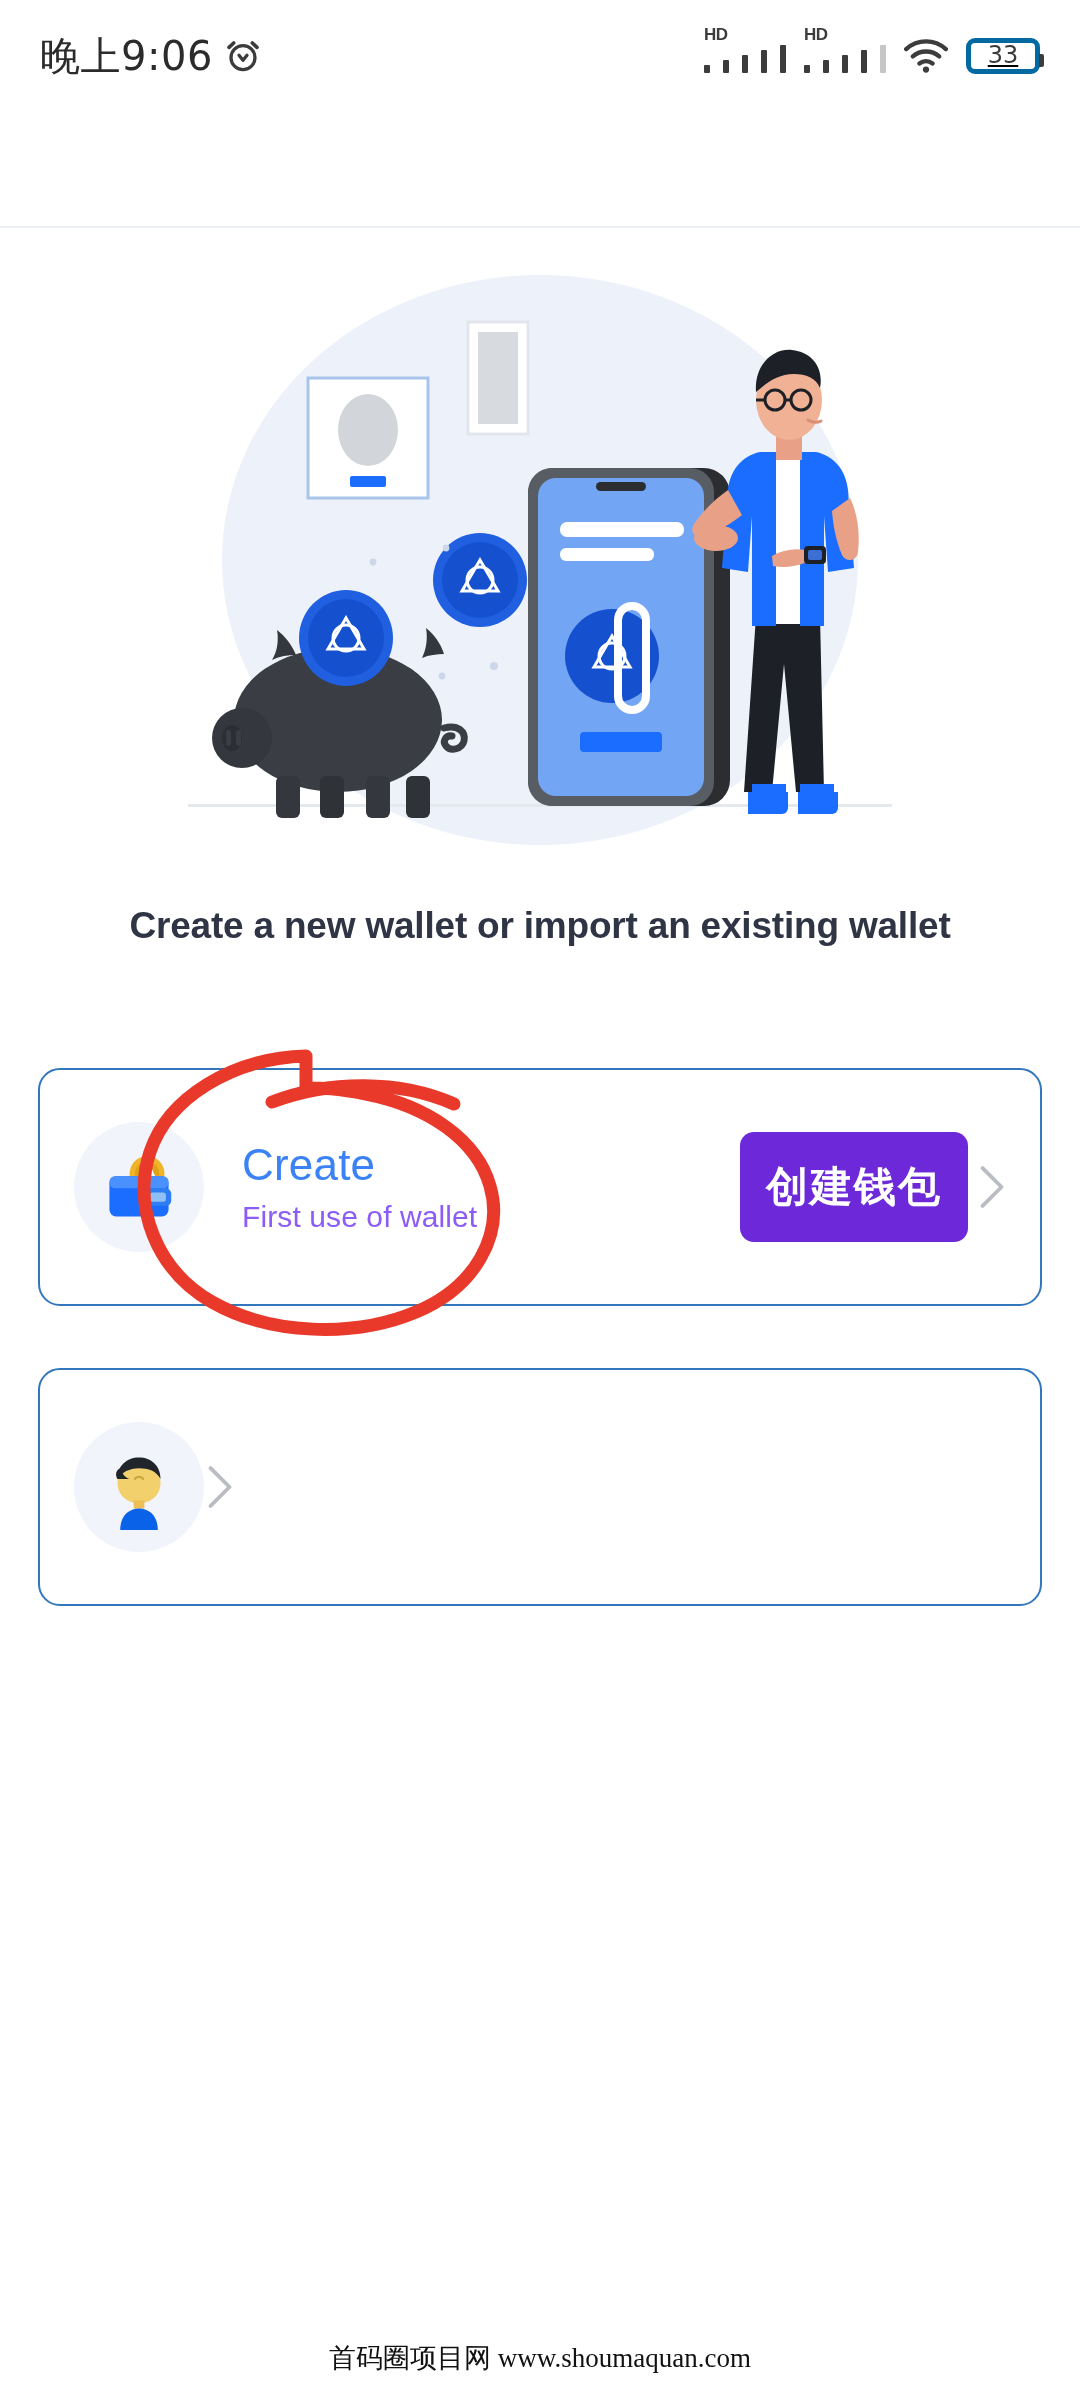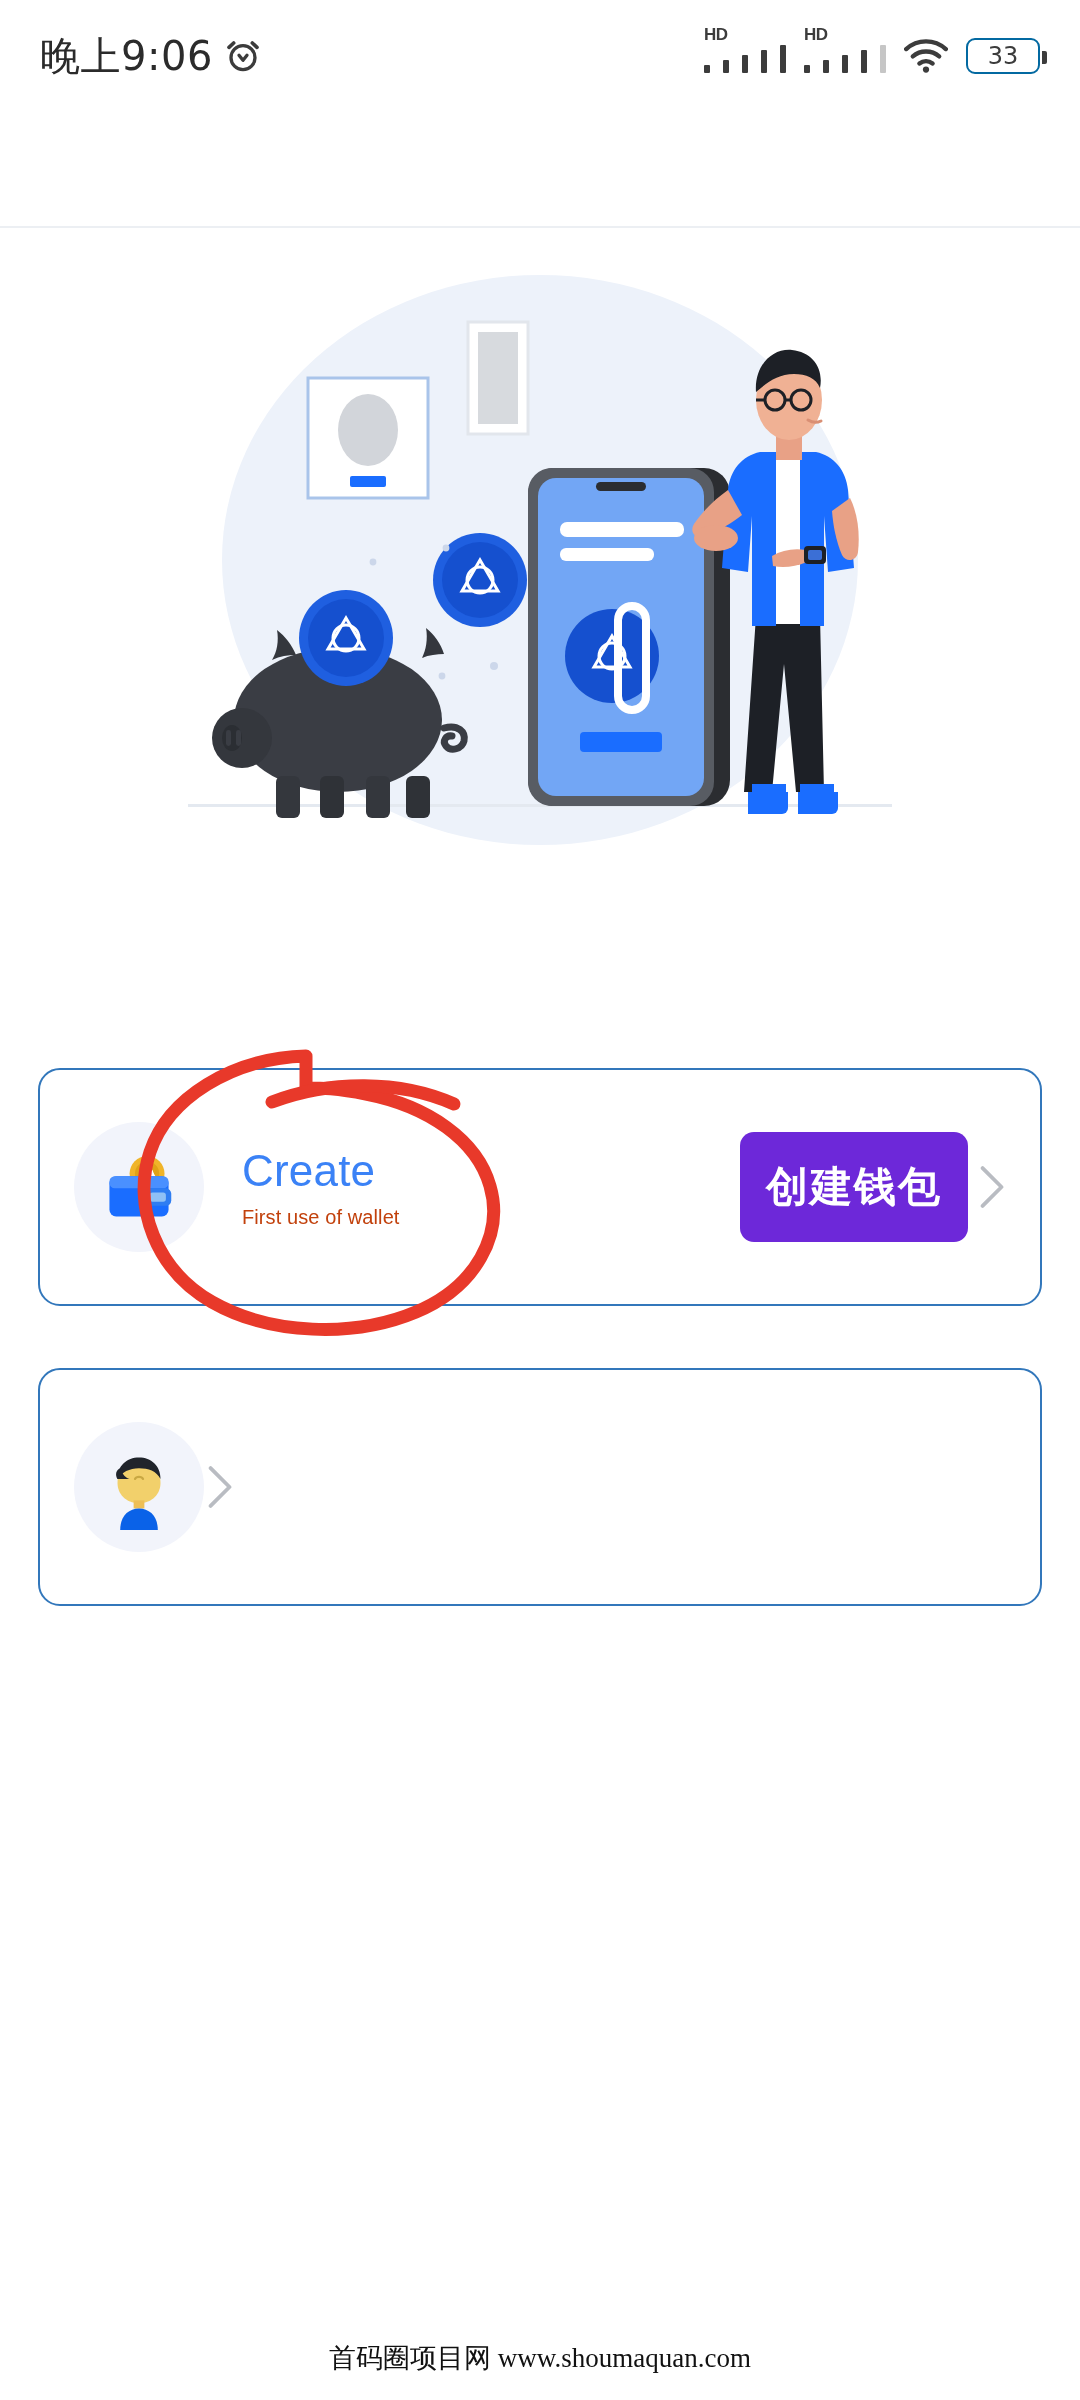--- a/index.html
+++ b/index.html
@@ -29,22 +29,22 @@
   }
   .sig i { display:block; width:6px; background:#3c3c3c; border-radius:1px; }
   .sig i:nth-child(2){ height:8px; }
   .sig i:nth-child(3){ height:13px; }
   .sig i:nth-child(4){ height:18px; }
   .sig i:nth-child(5){ height:23px; }
   .sig i:nth-child(6){ height:28px; }
   .sig.dim i:nth-child(6){ background:#c6c6c6; }
   .batt {
     position:relative; width:74px; height:36px;
-    border:2px solid #0369a1; border-radius:9px;
-    display:flex; align-items:center; justify-content:center;
+    border:5px solid #0369a1; border-radius:9px;
+    display:flex; align-items:flex-end; justify-content:center;text-decoration:underline;
   }
   .batt::after{
     content:""; position:absolute; right:-9px; top:11px;
     width:5px; height:13px; background:#3c3c3c; border-radius:0 2px 2px 0;
   }
   .batt span{ font-size:24px; color:#3c3c3c; font-family:"DejaVu Sans", sans-serif; }
 
   
   .header {
     position:absolute; top:112px; left:0; width:1080px; height:114px;
@@ -79,21 +79,21 @@
   #card-create  { top:1068px; }
   #card-restore { top:1368px; }
 
   .card-ic {
     width:130px; height:130px; border-radius:50%;
     background:#f2f4fb;
     display:flex; align-items:center; justify-content:center; flex:0 0 auto;
   }
   .card-text { margin-left:38px; flex:1 1 auto; }
   .card-title { font-size:44px; color:#3b82f6; letter-spacing:0.2px; }
-  .card-sub { font-size:20px; color:#c2410c; margin-top:10px; letter-spacing:0.1px; }
+  .card-sub { font-size:30px; color:#8b5cf6; margin-top:10px; letter-spacing:0.1px; }
 
   .badge {
     background:#6d28d9; color:#fff;
     font-size:42px; font-weight:bold;
     padding:27px 26px; border-radius:14px;
     letter-spacing:2px; white-space:nowrap;
     font-family:"DejaVu Sans", sans-serif;
     margin-right:8px;
   }
   .chev { flex:0 0 auto; width:30px; display:flex; justify-content:center; }
@@ -246,20 +246,21 @@
         <path d="M596 132c-2-26 16-44 36-42 20 2 32 18 28 38-4-10-14-14-26-14-16 0-26 8-38 18z" fill="#1d2026"></path>
         <circle cx="615" cy="140" r="10" fill="none" stroke="#1d2026" stroke-width="3"></circle>
         <circle cx="641" cy="140" r="10" fill="none" stroke="#1d2026" stroke-width="3"></circle>
         <path d="M625 140h6" stroke="#1d2026" stroke-width="3"></path>
         <path d="M596 140h9" stroke="#1d2026" stroke-width="3"></path>
         <path d="M648 160c5 3 9 3 13 1" stroke="#d98f74" stroke-width="3" fill="none" stroke-linecap="round"></path>
       </g>
     </svg>
   </div>
 
+  <div class="subtitle">Create a new wallet or import an existing wallet</div>
 
   <div class="card" id="card-create">
     <div class="card-ic">
       <svg width="86" height="86" viewBox="0 0 64 64">
         <circle cx="38" cy="22" r="13" fill="#f0b429"></circle>
         <circle cx="38" cy="22" r="9" fill="#e0a217"></circle>
         <path d="M38 15l7 12H31z" fill="none" stroke="#fff" stroke-width="1.6"></path>
         <circle cx="38" cy="22" r="4" fill="none" stroke="#fff" stroke-width="1.6"></circle>
         <rect x="10" y="24" width="44" height="30" rx="5" fill="#1a6dff"></rect>
         <rect x="10" y="24" width="44" height="9" rx="4" fill="#4a90ff"></rect>

